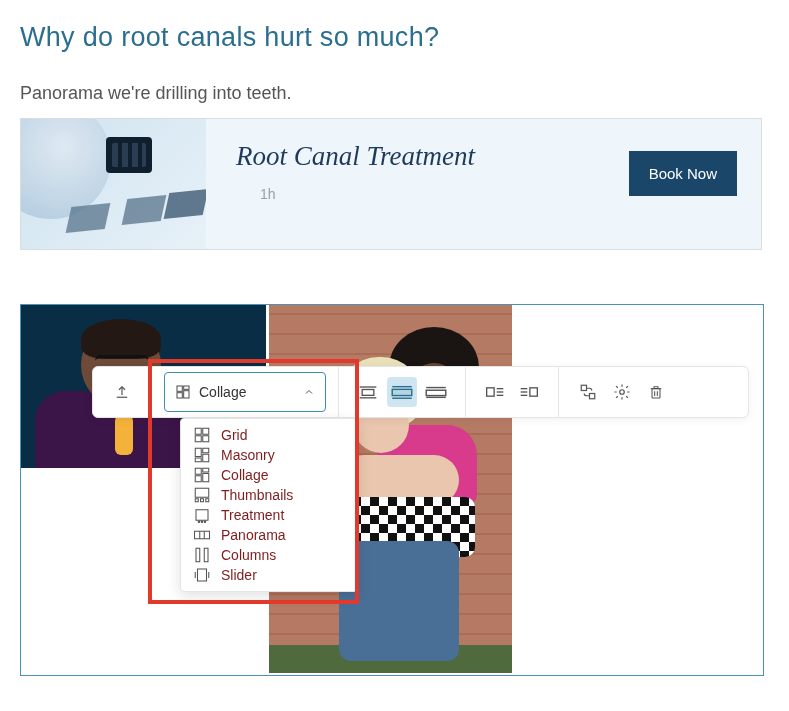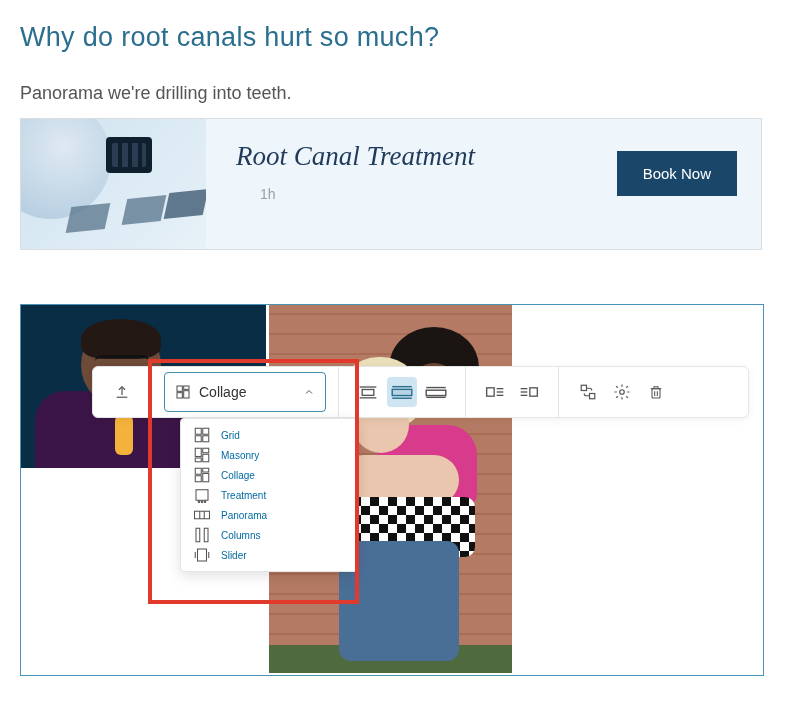--- a/index.html
+++ b/index.html
@@ -17,21 +17,21 @@
   html,body{margin:0;padding:0;font-family:"Helvetica Neue",Arial,sans-serif;color:#222;background:#fff;}
   .page{width:669px;box-sizing:border-box;padding:22px 20px;}
   .title{font-size:27px;font-weight:300;color:var(--accent);margin:0 0 30px 0;letter-spacing:.3px;}
   .subtitle{font-size:18px;font-weight:300;color:var(--text-gray);margin:0 0 14px 0;}
   .service-card{display:flex;border:1px solid #d7dde0;height:130px;width:740px;background:var(--panel);}
   .service-thumb{width:185px;height:100%;background:linear-gradient(135deg,#cfe3f0,#e7f1f8);position:relative;overflow:hidden;}
   .service-body{flex:1;display:flex;align-items:flex-start;padding:22px 24px 0 30px;}
   .service-text{flex:1;}
   .service-name{font-style:italic;font-family:Georgia,serif;font-size:27px;color:#1f3a5a;margin:0 0 14px 0;font-weight:400;}
   .service-duration{font-size:14px;color:#9aa1a6;margin-left:24px;}
-  .book-btn{background:var(--dark-blue);color:#fff;border:none;padding:14px 26px;font-size:15px;margin-top:10px;cursor:pointer;}
+  .book-btn{background:var(--dark-blue);color:#fff;border:none;padding:14px 20px;font-size:15px;margin-top:10px;cursor:pointer;}
   
   .glove{position:absolute;left:-30px;top:-20px;width:120px;height:120px;background:radial-gradient(circle at 60% 40%,#dfe9f2,#a9c6dc);border-radius:50%;}
   .xray{position:absolute;left:85px;top:18px;width:46px;height:36px;background:#0f1f2e;border-radius:4px;}
   .xray::after{content:"";position:absolute;inset:6px;background:repeating-linear-gradient(90deg,#2a3d52 0 6px,#0f1f2e 6px 10px);border-radius:2px;}
   .tile{position:absolute;width:38px;height:26px;background:#5f7a91;transform:skew(-18deg) rotate(-6deg);opacity:.8;}
   .t1{left:48px;top:86px;}
   .t2{left:104px;top:78px;}
   .t3{left:146px;top:72px;background:#3f5a73;}
   
   .toolbar{
@@ -52,21 +52,21 @@
     width:140px;height:38px;border:1.5px solid var(--select-border);border-radius:4px;
     display:flex;align-items:center;padding:0 10px;cursor:pointer;gap:8px;
   }
   .layout-select .label{flex:1;font-size:14px;color:#333;}
   
   .dropdown{
     position:absolute;left:160px;top:300px;width:164px;background:#fff;
     border:1px solid var(--toolbar-border);border-radius:4px;
     box-shadow:0 4px 14px rgba(0,0,0,.12);padding:6px 6px;z-index:32;
   }
-  .dd-item{display:flex;align-items:center;gap:10px;padding:1px 6px;font-size:10px;color:#0369a1;cursor:pointer;border-radius:3px;}
+  .dd-item{display:flex;align-items:center;gap:10px;padding:1px 6px;font-size:14px;color:#7f1d1d;cursor:pointer;border-radius:3px;}
   .dd-item svg{flex:0 0 18px;}
   
   .gallery{position:relative;margin-top:54px;width:742px;height:370px;border:1.5px solid #4b93b6;background:#fff;}
   .gimg{position:absolute;}
   .gimg.left{left:0;top:0;width:245px;height:163px;background:#0a2d46;overflow:hidden;}
   .gimg.right{left:248px;top:0;width:243px;height:368px;background:#b38b7d;overflow:hidden;}
   
   .p1-head{position:absolute;left:60px;top:18px;width:80px;height:84px;background:#6e4a38;border-radius:50%;}
   .p1-hair{position:absolute;left:60px;top:14px;width:80px;height:40px;background:#241814;border-radius:50% 50% 30% 30%;}
   .p1-body{position:absolute;left:14px;top:86px;width:180px;height:110px;background:#3b1547;border-radius:30px 30px 0 0;}
@@ -231,20 +231,29 @@
         <svg width="18" height="18" viewBox="0 0 24 24" fill="none" stroke="#555" stroke-width="1.4">
             <rect x="3" y="3" width="8" height="8"></rect>
             <rect x="13" y="3" width="8" height="5"></rect>
             <rect x="13" y="10" width="8" height="11"></rect>
             <rect x="3" y="13" width="8" height="8"></rect>
           </svg>
         <span>Collage</span>
       </div>
       <div class="dd-item">
         <svg width="18" height="18" viewBox="0 0 24 24" fill="none" stroke="#555" stroke-width="1.4">
+            <rect x="3" y="3" width="18" height="12"></rect>
+            <rect x="3" y="17" width="4" height="4"></rect>
+            <rect x="10" y="17" width="4" height="4"></rect>
+            <rect x="17" y="17" width="4" height="4"></rect>
+          </svg>
+        <span>Thumbnails</span>
+      </div>
+      <div class="dd-item">
+        <svg width="18" height="18" viewBox="0 0 24 24" fill="none" stroke="#555" stroke-width="1.4">
             <rect x="4" y="5" width="16" height="14"></rect>
             <circle cx="8" cy="21" r="1" fill="#555"></circle>
             <circle cx="12" cy="21" r="1" fill="#555"></circle>
             <circle cx="16" cy="21" r="1" fill="#555"></circle>
           </svg>
         <span>Treatment</span>
       </div>
       <div class="dd-item">
         <svg width="18" height="18" viewBox="0 0 24 24" fill="none" stroke="#555" stroke-width="1.4">
             <rect x="2" y="7" width="20" height="10"></rect>

